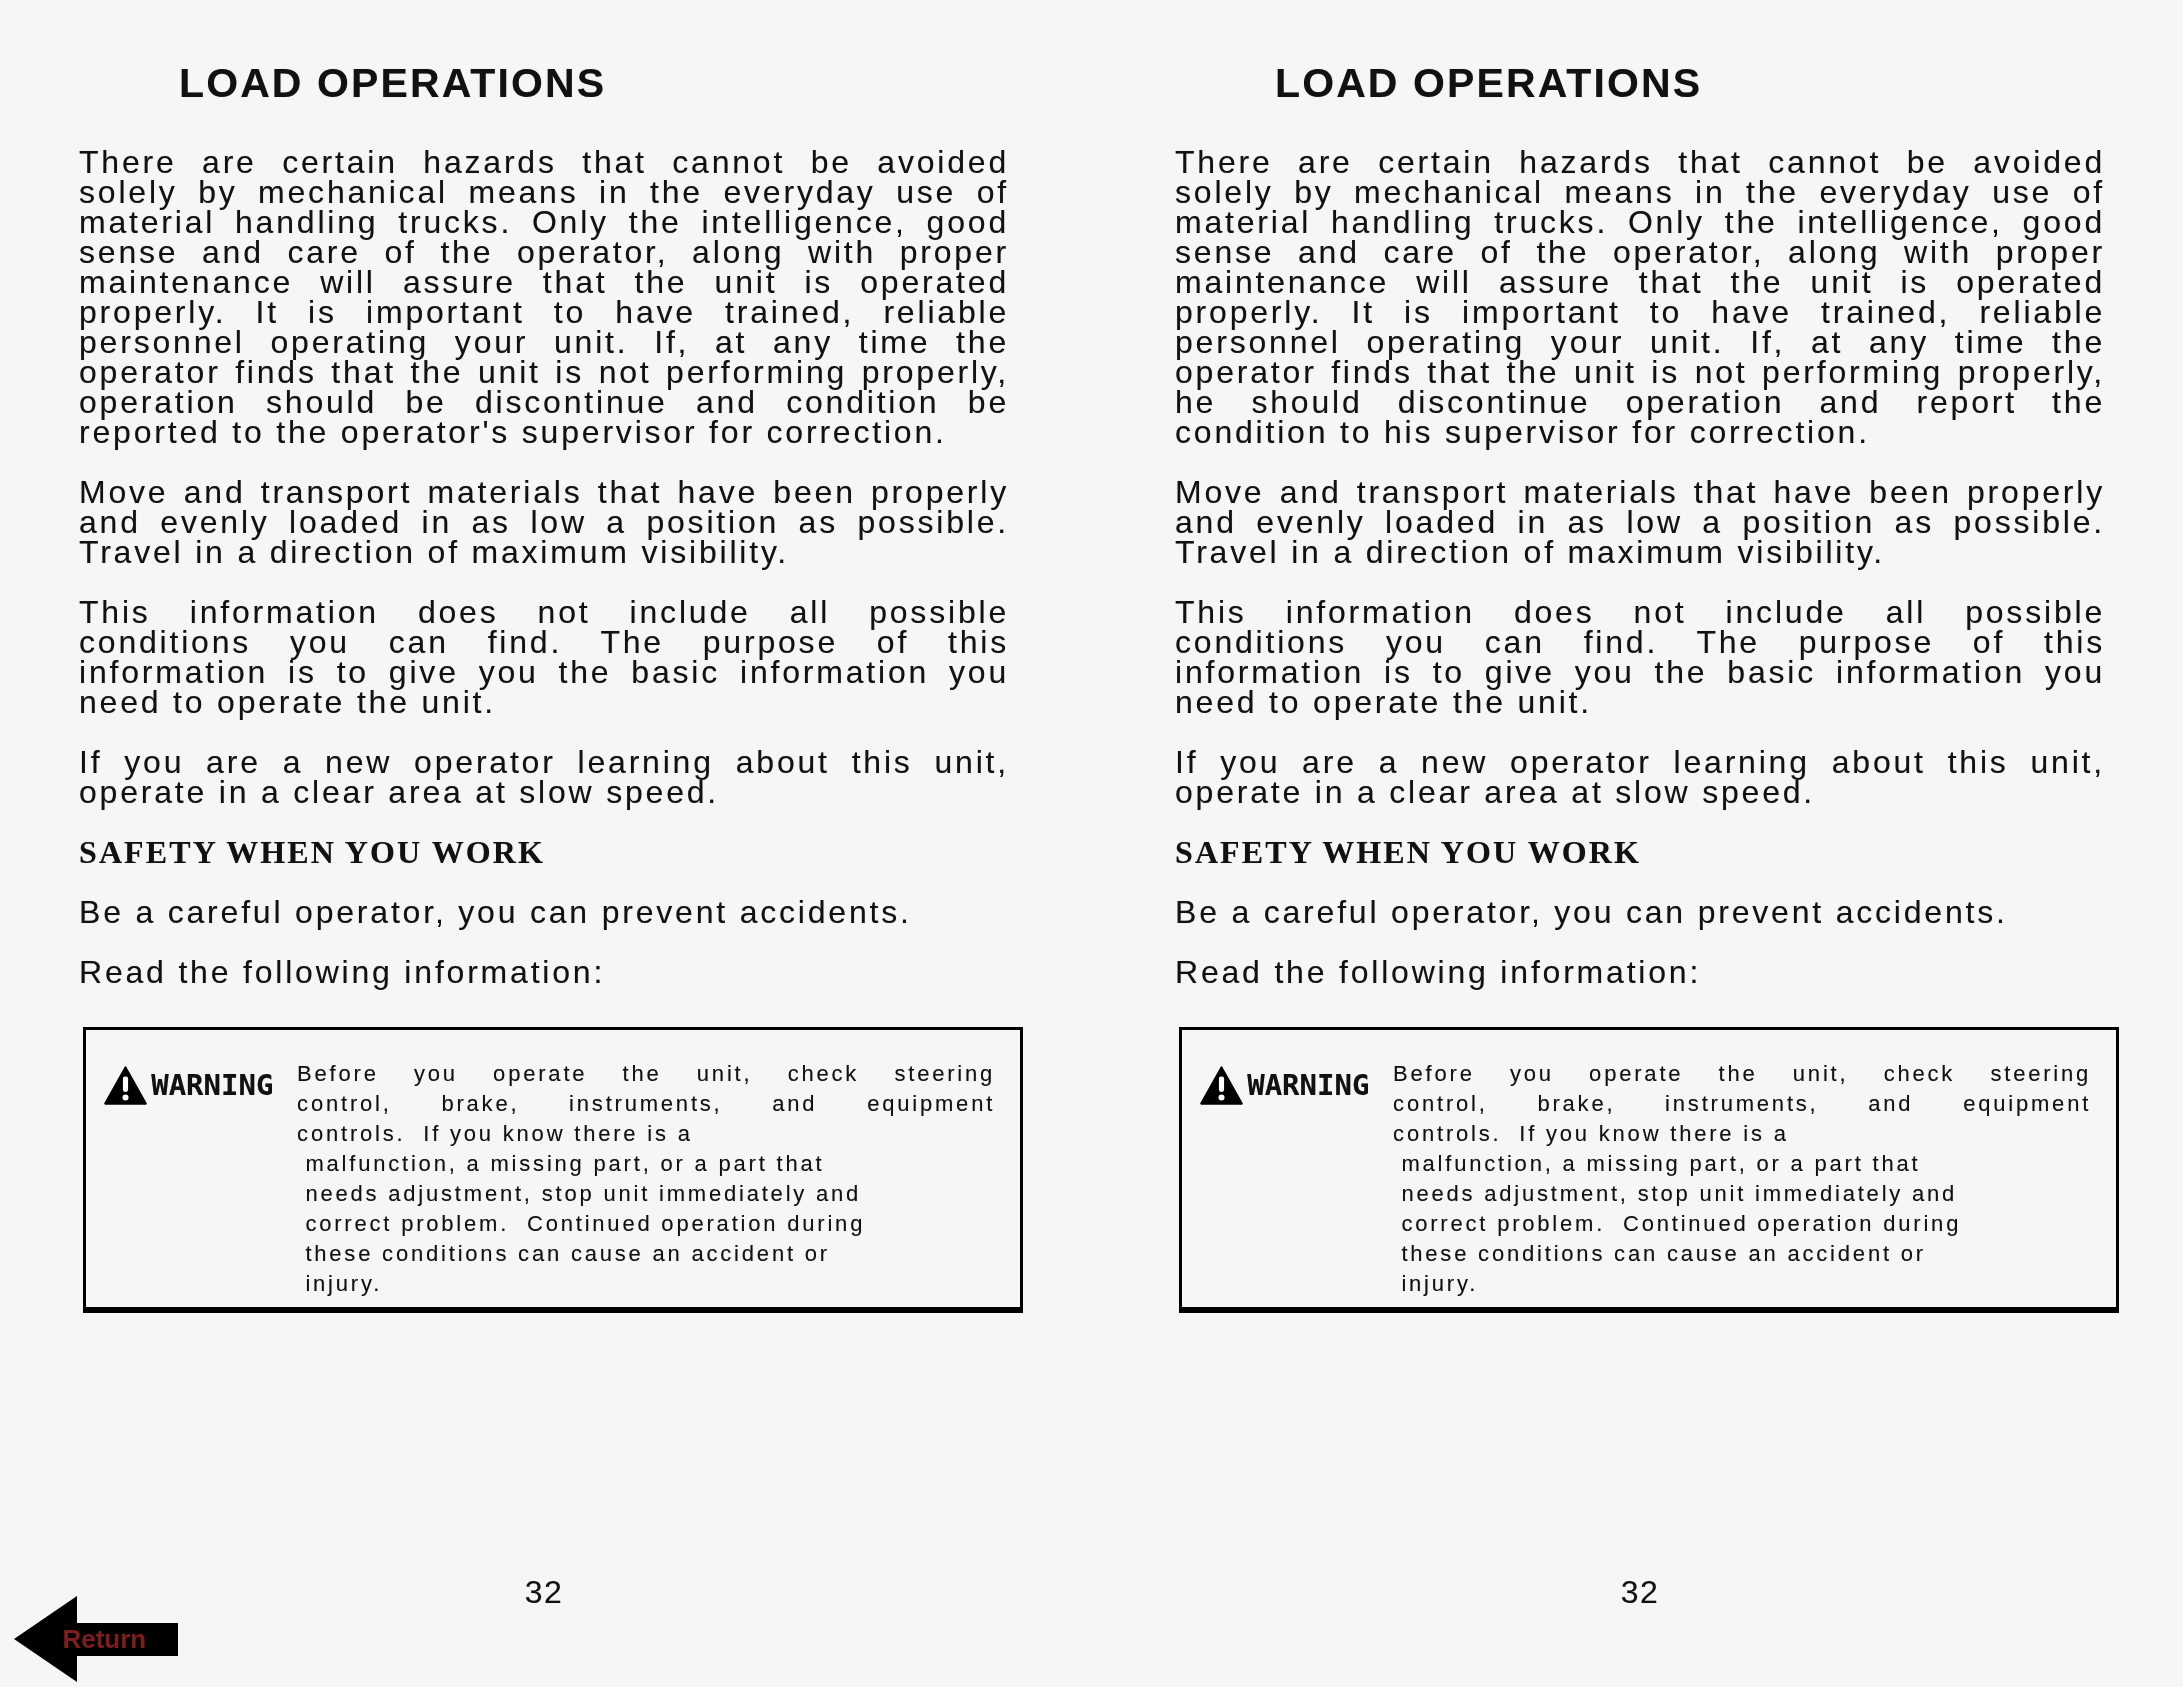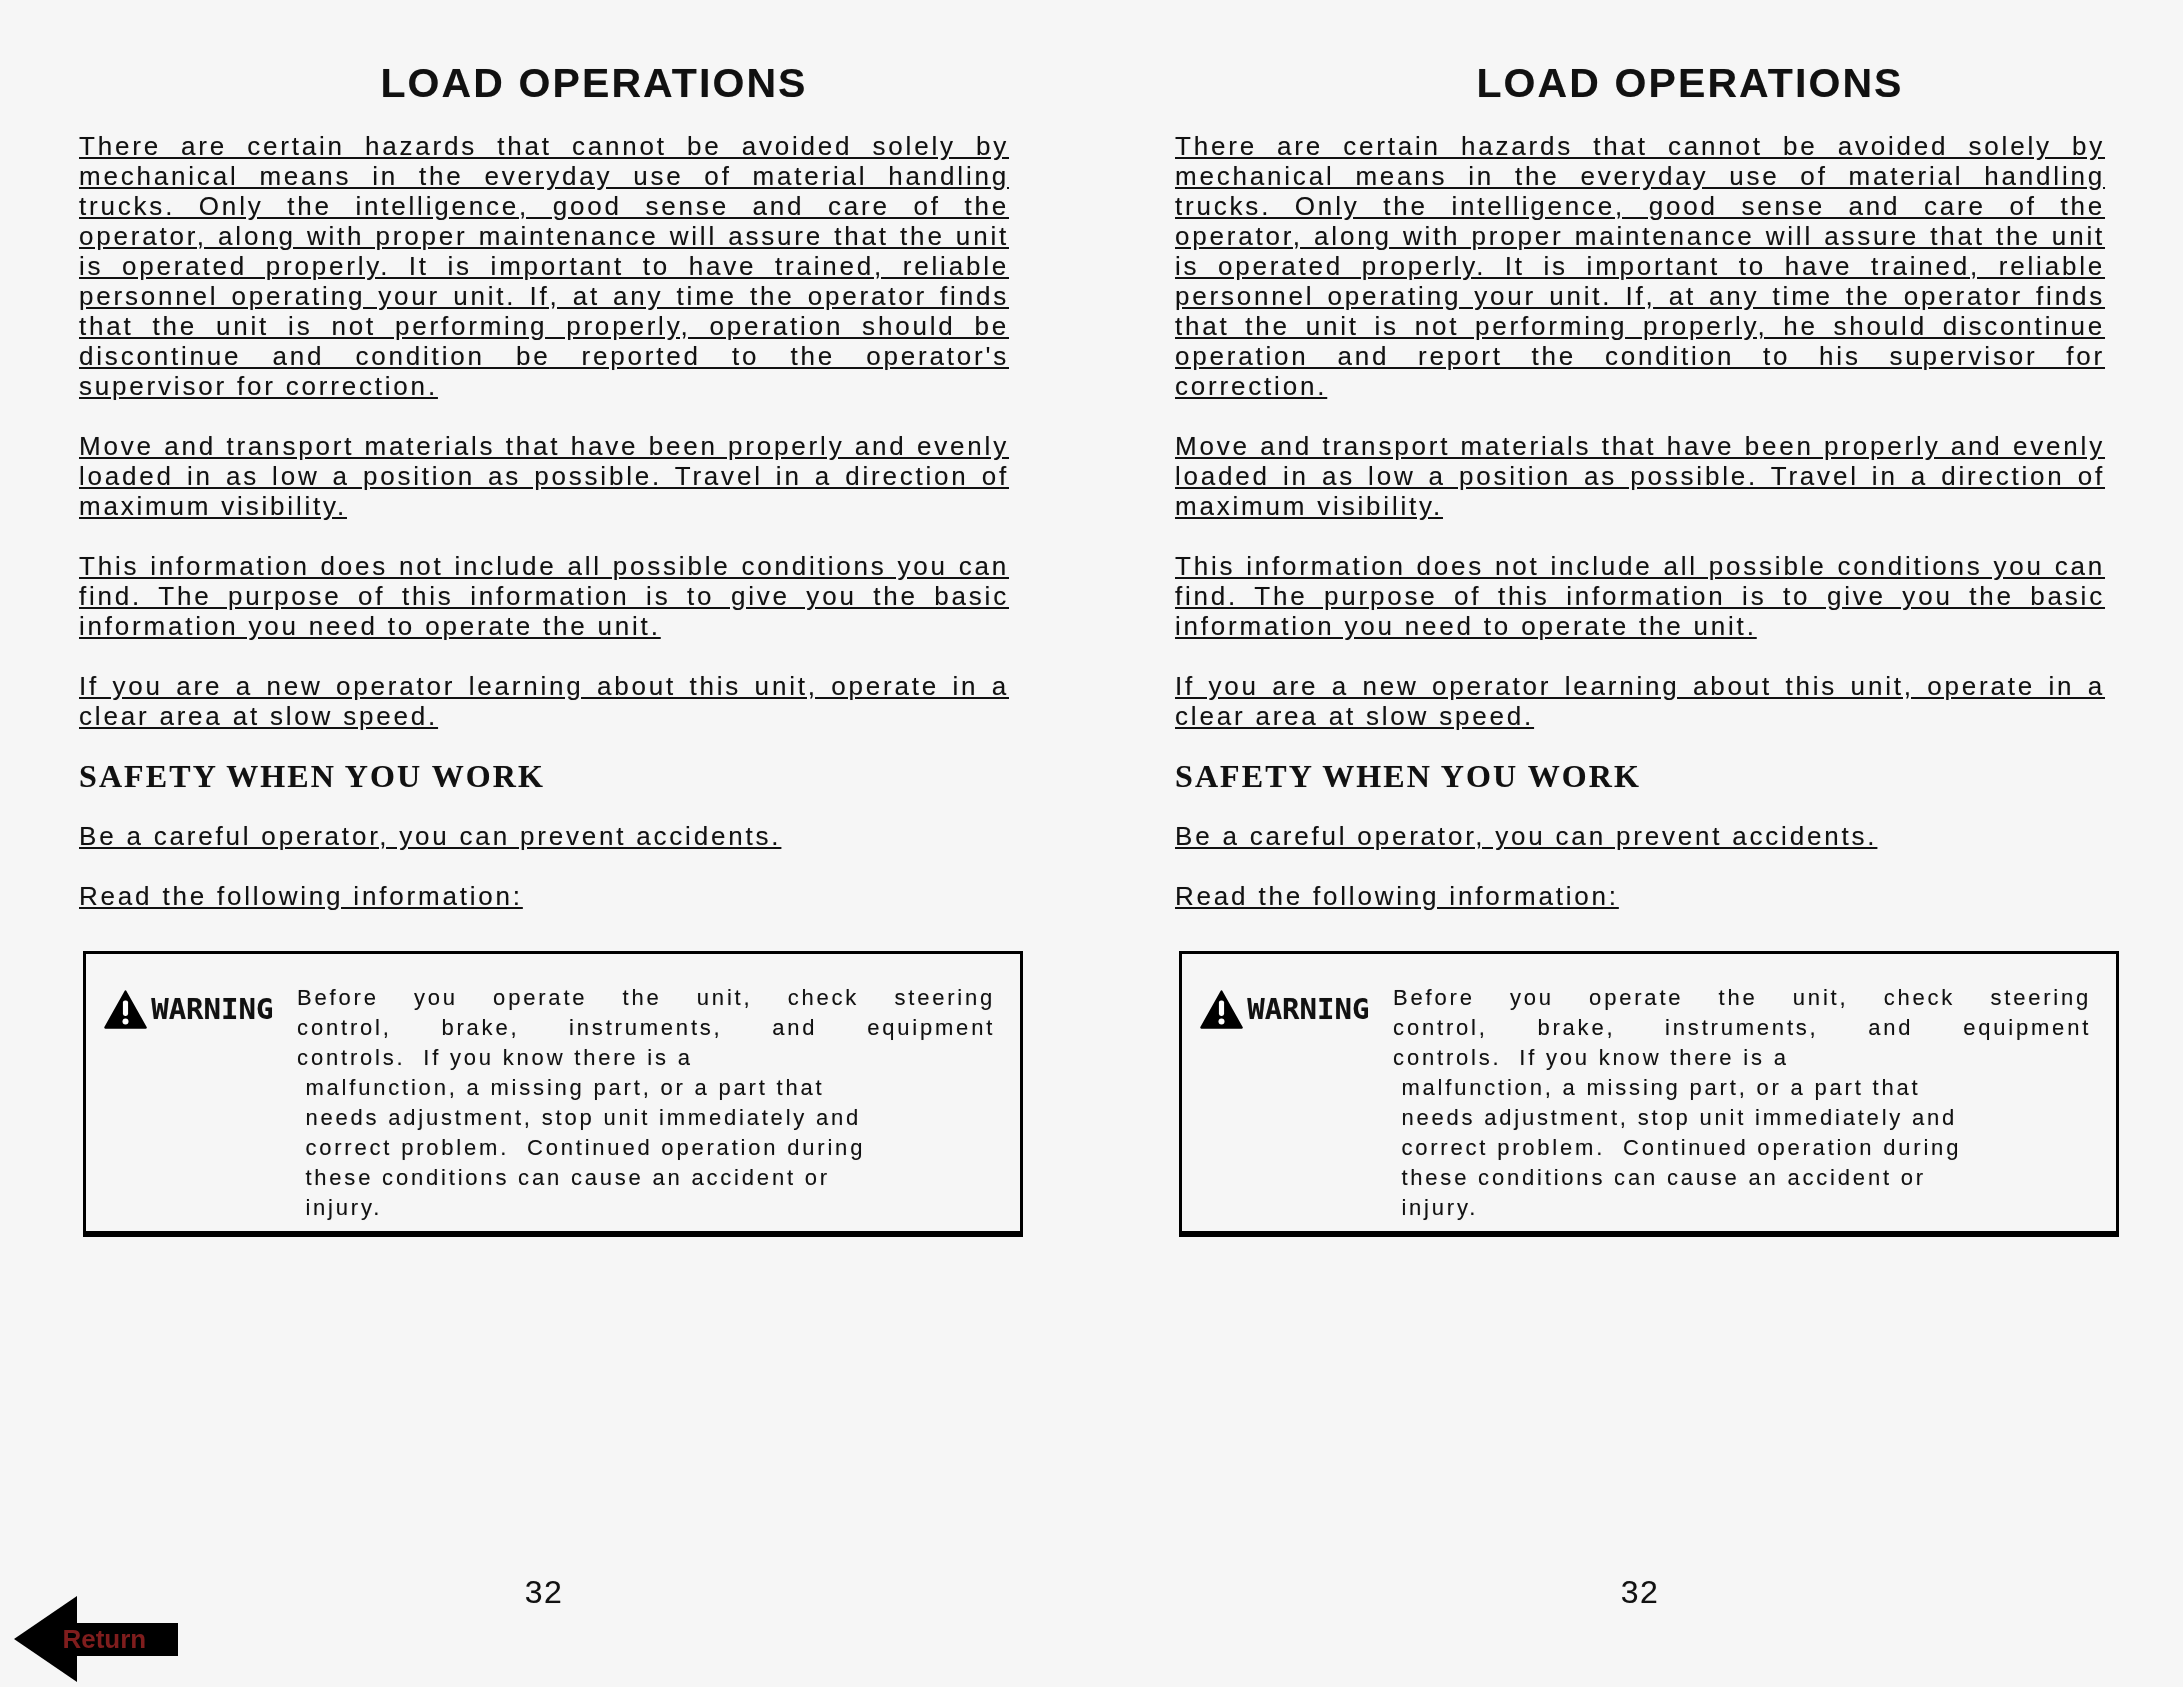--- a/index.html
+++ b/index.html
@@ -18,31 +18,29 @@
     width: 930px;
     height: 1626px;
   }
   .page.left  { left: 79px; }
   .page.right { left: 1175px; }
   .title {
     font-size: 41px;
     font-weight: bold;
     letter-spacing: 2.1px;
     line-height: 44px;
-    margin: 0 0 26px 100px;
+    margin: 0 0 42px 100px;
     white-space: nowrap;
-    text-align: center;
   }
   p.body {
-    font-size: 26px;
+    font-size: 32px;
     line-height: 30px;
     letter-spacing: 2.8px;
     text-align: justify;
     margin: 0 0 30px 0;
-    text-decoration: underline;
   }
   .section-heading {
     font-size: 32px;
     font-weight: bold;
     letter-spacing: 2.1px;
     line-height: 30px;
     margin: 16px 0 30px 0;
     white-space: nowrap;
     font-family: Liberation Serif, serif;
   }

